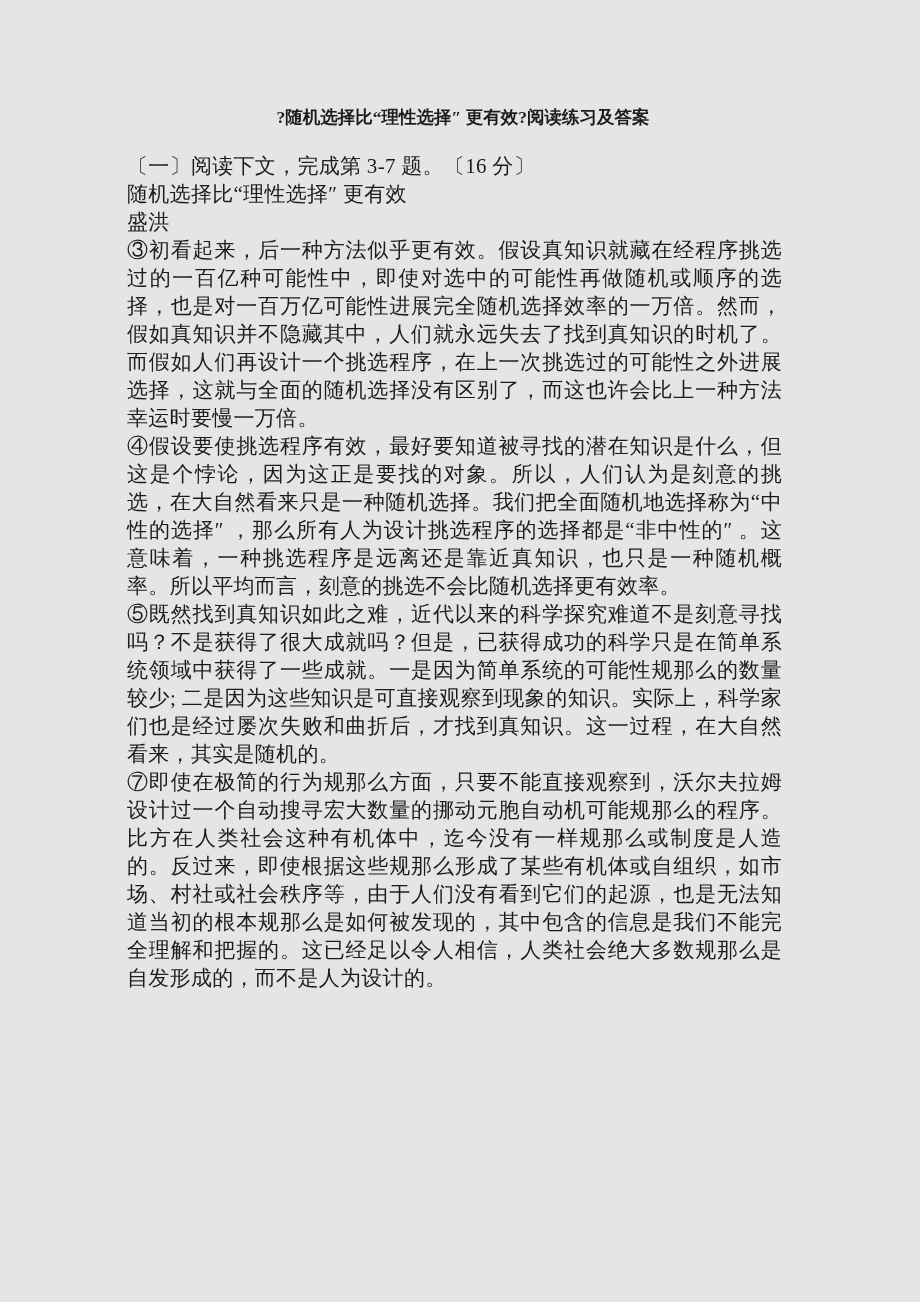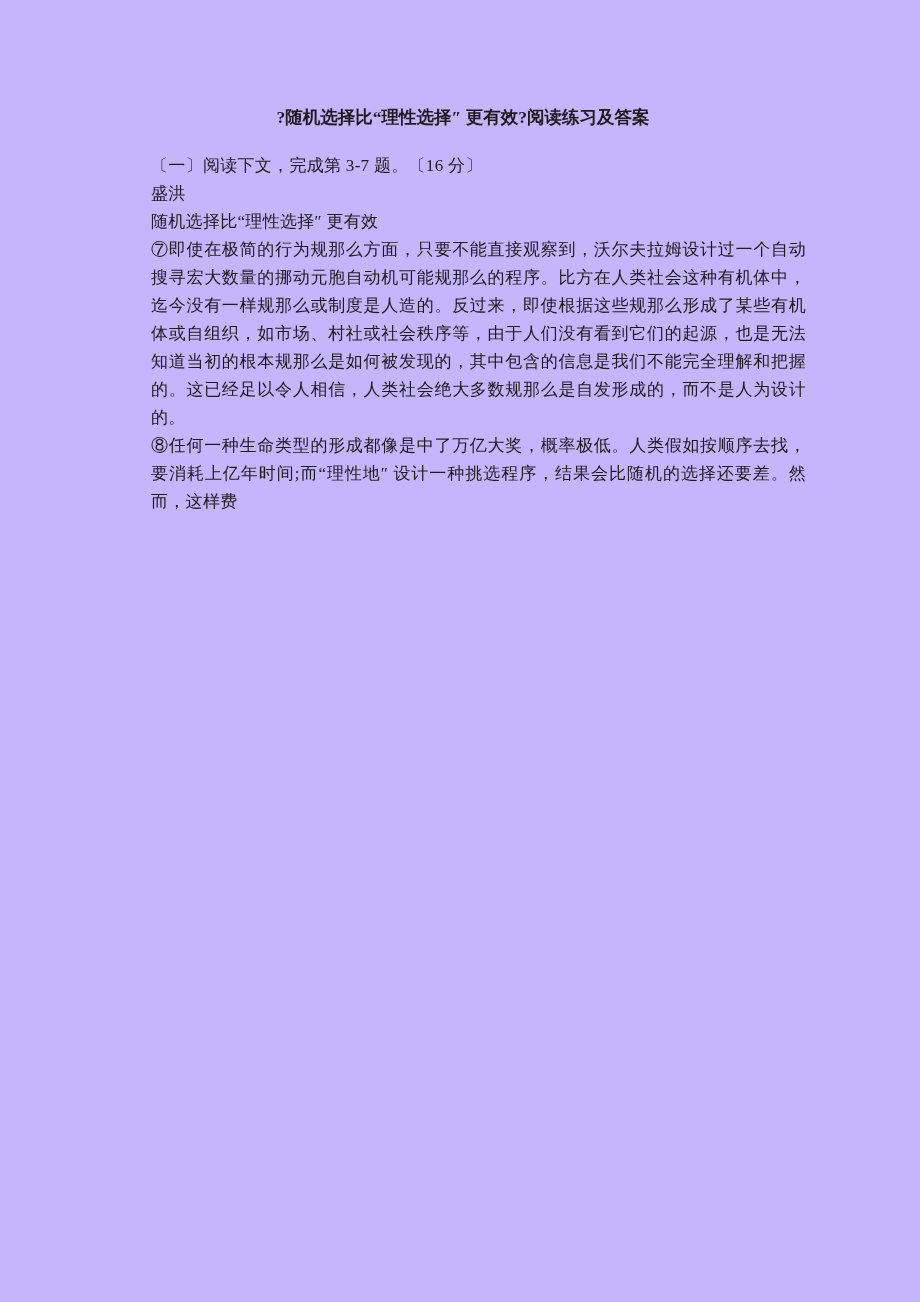--- a/index.html
+++ b/index.html
@@ -1,42 +1,42 @@
 <!DOCTYPE html>
 <html><head>
 <meta charset="utf-8">
 <style>
   * { margin: 0; padding: 0; box-sizing: border-box; }
   html, body { background: #ffffff; }
   .page {
     position: relative;
     width: 920px;
     height: 1302px;
-    background: #c4b5fd;
+    background: #e5e5e5;
     overflow: hidden;
     font-family: "Liberation Serif", "DejaVu Serif", serif;
     color: #1c1c1c;
   }
   .doc-title {
     position: absolute;
     top: 104px;
     left: 133px;
     width: 660px;
     text-align: center;
     font-size: 17.5px;
     font-weight: 700;
     line-height: 26px;
     white-space: nowrap;
   }
   .content {
     position: absolute;
     top: 152px;
-    left: 151px;
+    left: 127px;
     width: 655px;
-    font-size: 17px;
+    font-size: 21px;
     line-height: 28px;
     text-align: justify;
     letter-spacing: 0.3px;
   }
   .content p {
     margin: 0;
     text-indent: 0;
   }
   .meta-line { text-align: left; }
 </style>
@@ -44,28 +44,30 @@
 <body>
 
 <div class="page">
 
   <h1 class="doc-title">?随机选择比“理性选择″ 更有效?阅读练习及答案</h1>
 
   <div class="content">
 
     <p class="meta-line">〔一〕阅读下文，完成第 3-7 题。〔16 分〕</p>
 
+    <p class="meta-line">随机选择比“理性选择″ 更有效</p>
+
     <p class="meta-line">盛洪</p>
-
-    <p class="meta-line">随机选择比“理性选择″ 更有效</p>
 
 
 
+    <p>③初看起来，后一种方法似乎更有效。假设真知识就藏在经程序挑选过的一百亿种可能性中，即使对选中的可能性再做随机或顺序的选择，也是对一百万亿可能性进展完全随机选择效率的一万倍。然而，假如真知识并不隐藏其中，人们就永远失去了找到真知识的时机了。而假如人们再设计一个挑选程序，在上一次挑选过的可能性之外进展选择，这就与全面的随机选择没有区别了，而这也许会比上一种方法幸运时要慢一万倍。</p>
 
+    <p>④假设要使挑选程序有效，最好要知道被寻找的潜在知识是什么，但这是个悖论，因为这正是要找的对象。所以，人们认为是刻意的挑选，在大自然看来只是一种随机选择。我们把全面随机地选择称为“中性的选择″ ，那么所有人为设计挑选程序的选择都是“非中性的″ 。这意味着，一种挑选程序是远离还是靠近真知识，也只是一种随机概率。所以平均而言，刻意的挑选不会比随机选择更有效率。</p>
 
+    <p>⑤既然找到真知识如此之难，近代以来的科学探究难道不是刻意寻找吗？不是获得了很大成就吗？但是，已获得成功的科学只是在简单系统领域中获得了一些成就。一是因为简单系统的可能性规那么的数量较少; 二是因为这些知识是可直接观察到现象的知识。实际上，科学家们也是经过屡次失败和曲折后，才找到真知识。这一过程，在大自然看来，其实是随机的。</p>
 
 
     <p>⑦即使在极简的行为规那么方面，只要不能直接观察到，沃尔夫拉姆设计过一个自动搜寻宏大数量的挪动元胞自动机可能规那么的程序。比方在人类社会这种有机体中，迄今没有一样规那么或制度是人造的。反过来，即使根据这些规那么形成了某些有机体或自组织，如市场、村社或社会秩序等，由于人们没有看到它们的起源，也是无法知道当初的根本规那么是如何被发现的，其中包含的信息是我们不能完全理解和把握的。这已经足以令人相信，人类社会绝大多数规那么是自发形成的，而不是人为设计的。</p>
 
-    <p>⑧任何一种生命类型的形成都像是中了万亿大奖，概率极低。人类假如按顺序去找，要消耗上亿年时间;而“理性地″ 设计一种挑选程序，结果会比随机的选择还要差。然而，这样费</p>
 
   </div>
 </div>
 
 </body></html>

